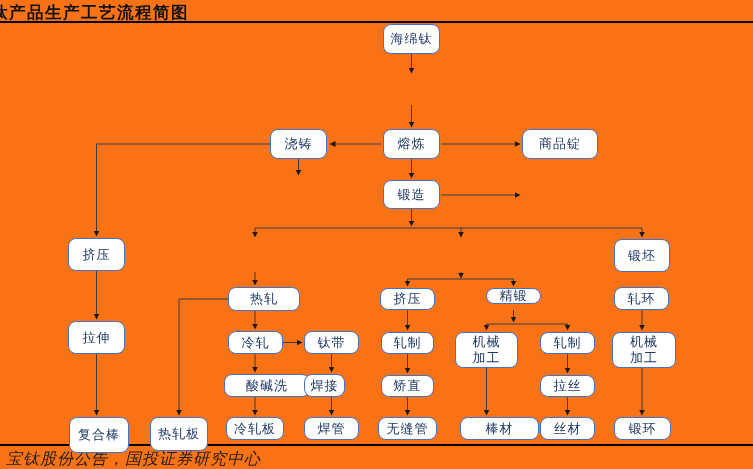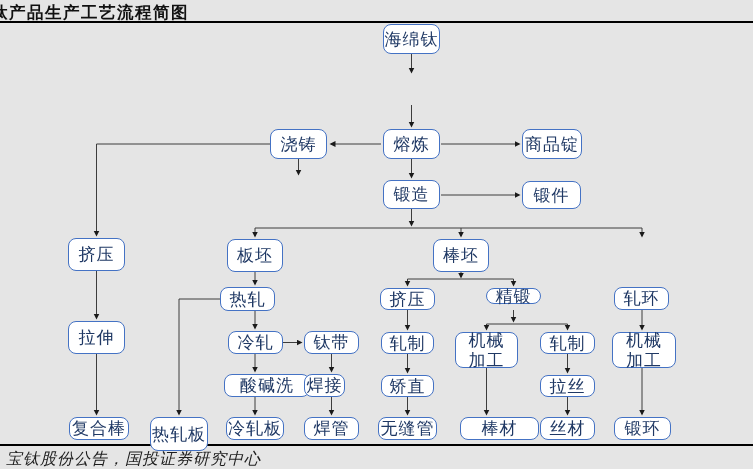--- a/index.html
+++ b/index.html
@@ -1,36 +1,36 @@
 <!DOCTYPE html>
 <html><head>
 <meta charset="utf-8">
 <style>
   html,body{margin:0;padding:0;background:#fff;}
   #stage{
-    position:relative;width:753px;height:469px;background:#e5e5e5;overflow:hidden;
+    position:relative;width:753px;height:469px;background:#f97316;overflow:hidden;
     font-family:"DejaVu Serif","Liberation Serif",serif;
   }
   .title{
     position:absolute;left:-9px;top:2px;font-size:16.5px;font-weight:bold;
     color:#111;letter-spacing:1.5px;white-space:nowrap;
   }
   .rule{position:absolute;left:0;width:753px;background:#000;}
   .rule-top{top:21px;height:2px;}
   .rule-bottom{top:444px;height:2px;}
   .footer{
     position:absolute;left:6px;top:449px;font-size:16px;font-style:italic;
     color:#1c1c1c;letter-spacing:1px;white-space:nowrap;
   }
   .connectors{position:absolute;left:0;top:0;}
   .node{
     position:absolute;box-sizing:border-box;
     display:flex;align-items:center;justify-content:center;text-align:center;
     background:#fff;border:1.6px solid #4472C4;border-radius:8px;
-    color:#1F3864;font-size:17px;line-height:1.2;letter-spacing:1px;
+    color:#1F3864;font-size:13px;line-height:1.2;letter-spacing:1px;
     white-space:pre-line;z-index:2;
   }
 </style>
 </head>
 <body>
 
 <div id="stage">
 
   <div class="title">钛产品生产工艺流程简图</div>
   <div class="rule rule-top"></div>
@@ -82,52 +82,50 @@
       <line x1="567.5" y1="354" x2="567.5" y2="372" marker-end="url(#ah)"></line>
       <line x1="567.5" y1="397" x2="567.5" y2="414" marker-end="url(#ah)"></line>
       <line x1="642" y1="310" x2="642" y2="329" marker-end="url(#ah)"></line>
       <line x1="642" y1="368" x2="642" y2="414" marker-end="url(#ah)"></line>
     </g>
   </svg>
 
   <div class="node" style="left:383px;top:24px;width:57px;height:30px">海绵钛</div>
   <div class="node" style="left:270px;top:129px;width:57px;height:30px">浇铸</div>
   <div class="node" style="left:383px;top:129px;width:57px;height:30px">熔炼</div>
-  <div class="node" style="left:522px;top:129px;width:60px;height:30px">商品锭</div>
+  <div class="node" style="left:522px;top:129px;width:76px;height:30px">商品锭</div>
   <div class="node" style="left:383px;top:180px;width:57px;height:29px">锻造</div>
-  <div class="node" style="left:522px;top:181px;width:59px;height:28px">锻件</div>
 
   <div class="node" style="left:68px;top:238px;width:57px;height:33px">挤压</div>
   <div class="node" style="left:68px;top:321px;width:57px;height:33px">拉伸</div>
-  <div class="node" style="left:69px;top:417px;width:60px;height:23px">复合棒</div>
+  <div class="node" style="left:69px;top:417px;width:60px;height:36px">复合棒</div>
 
-  <div class="node" style="left:227px;top:239px;width:56px;height:33px">板坯</div>
-  <div class="node" style="left:220px;top:287px;width:55px;height:24px">热轧</div>
+  <div class="node" style="left:228px;top:287px;width:72px;height:24px">热轧</div>
   <div class="node" style="left:228px;top:331px;width:55px;height:23px">冷轧</div>
   <div class="node" style="left:224px;top:374px;width:86px;height:23px">酸碱洗</div>
   <div class="node" style="left:150px;top:417px;width:58px;height:34px">热轧板</div>
   <div class="node" style="left:226px;top:417px;width:58px;height:23px">冷轧板</div>
 
   <div class="node" style="left:304px;top:331px;width:55px;height:23px">钛带</div>
   <div class="node" style="left:304px;top:374px;width:41px;height:23px">焊接</div>
   <div class="node" style="left:304px;top:417px;width:55px;height:23px">焊管</div>
 
-  <div class="node" style="left:433px;top:239px;width:56px;height:33px">棒坯</div>
   <div class="node" style="left:380px;top:288px;width:55px;height:22px">挤压</div>
   <div class="node" style="left:486px;top:288px;width:55px;height:16px">精锻</div>
   <div class="node" style="left:381px;top:332px;width:53px;height:22px">轧制</div>
   <div class="node" style="left:381px;top:375px;width:53px;height:22px">矫直</div>
   <div class="node" style="left:378px;top:417px;width:59px;height:23px">无缝管</div>
   <div class="node" style="left:455px;top:332px;width:63px;height:36px">机械
 加工</div>
   <div class="node" style="left:460px;top:417px;width:79px;height:23px">棒材</div>
   <div class="node" style="left:540px;top:332px;width:55px;height:22px">轧制</div>
   <div class="node" style="left:540px;top:375px;width:55px;height:22px">拉丝</div>
   <div class="node" style="left:540px;top:417px;width:55px;height:23px">丝材</div>
 
+  <div class="node" style="left:614px;top:239px;width:56px;height:33px">锻坯</div>
   <div class="node" style="left:614px;top:287px;width:55px;height:23px">轧环</div>
   <div class="node" style="left:612px;top:332px;width:64px;height:36px">机械
 加工</div>
   <div class="node" style="left:614px;top:417px;width:57px;height:23px">锻环</div>
 
   <div class="rule rule-bottom"></div>
   <div class="footer">宝钛股份公告，国投证券研究中心</div>
 
 </div>
 

